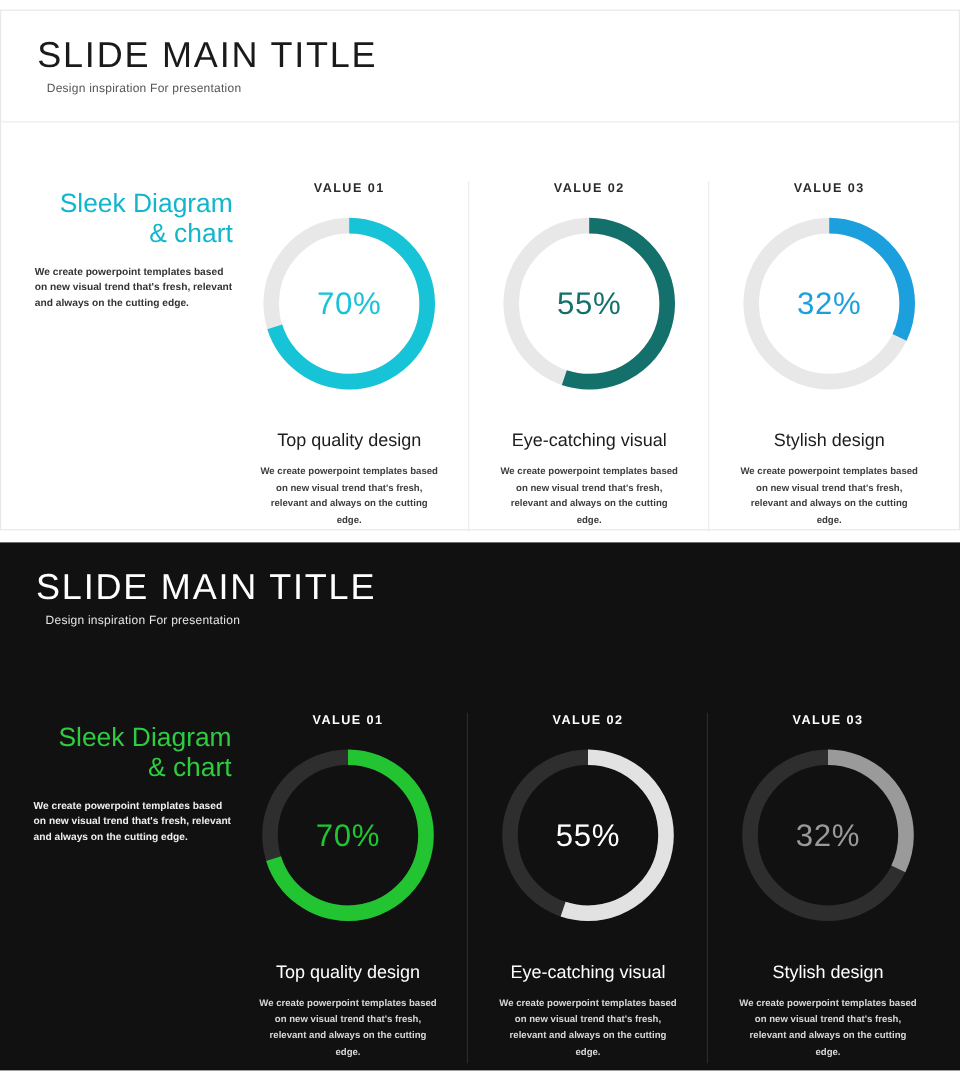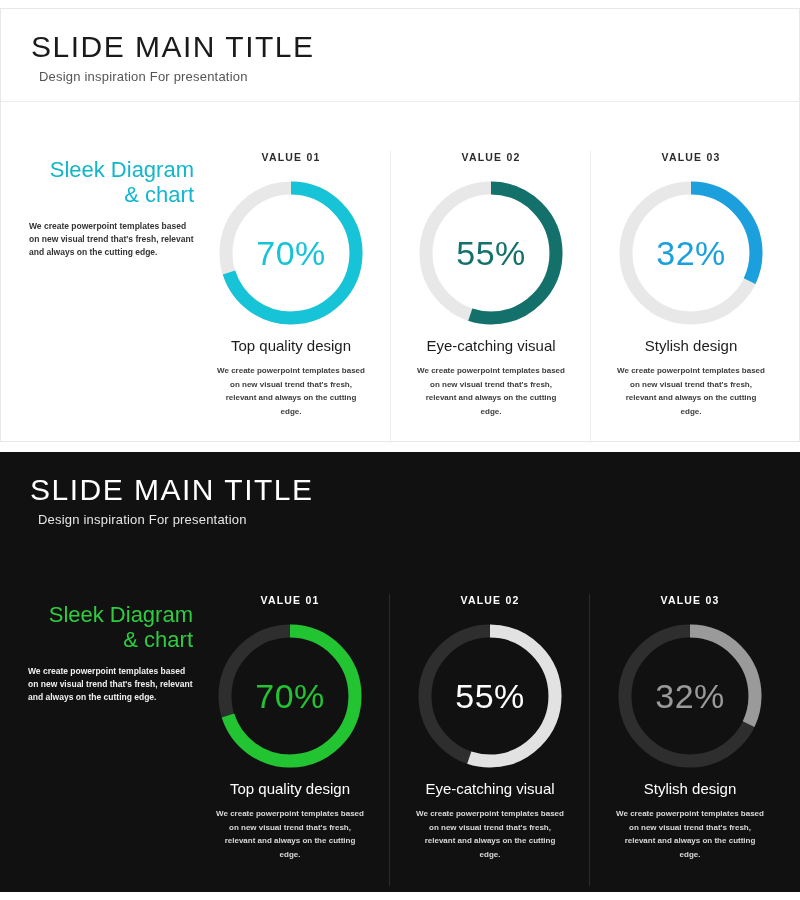--- a/index.html
+++ b/index.html
@@ -46,21 +46,21 @@
     font-size: 30px;
     letter-spacing: 1.5px;
     font-weight: normal;
     margin: 0;
     line-height: 1.05;
   }
   .slide-light .main-title { color: #1a1a1a; }
   .slide-dark .main-title { color: #ffffff; }
 
   .subtitle {
-    font-size: 13px;
+    font-size: 10px;
     margin: 6px 0 0 8px;
     letter-spacing: 0.2px;
   }
   .slide-light .subtitle { color: #555555; }
   .slide-dark .subtitle { color: #e6e6e6; }
 
   .title-rule {
     position: absolute;
     left: 0;
     top: 92px;
@@ -135,27 +135,27 @@
     position: relative;
   }
   .donut-wrap svg { display: block; }
   .donut-center {
     position: absolute;
     left: 0; top: 0;
     width: 160px; height: 160px;
     display: flex;
     align-items: center;
     justify-content: center;
-    font-size: 34px;
+    font-size: 26px;
     letter-spacing: 0.5px;
   }
 
   .card-title {
     font-size: 15px;
-    margin: 4px 0 0 0;
+    margin: 26px 0 0 0;
     font-weight: normal;
   }
   .slide-light .card-title { color: #1d1d1d; }
   .slide-dark .card-title { color: #ffffff; }
 
   .card-body {
     font-size: 8px;
     line-height: 1.7;
     margin: 10px auto 0 auto;
     width: 150px;

